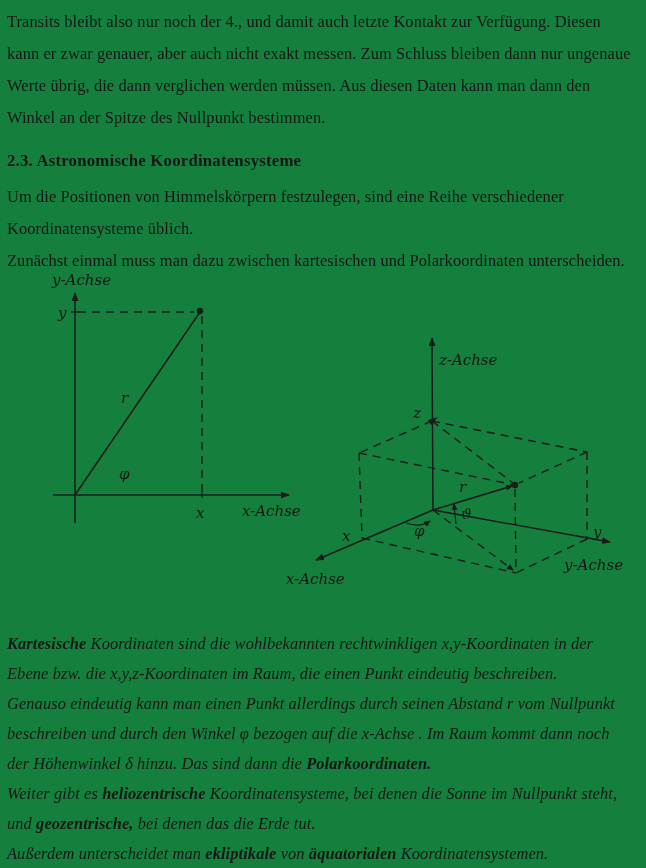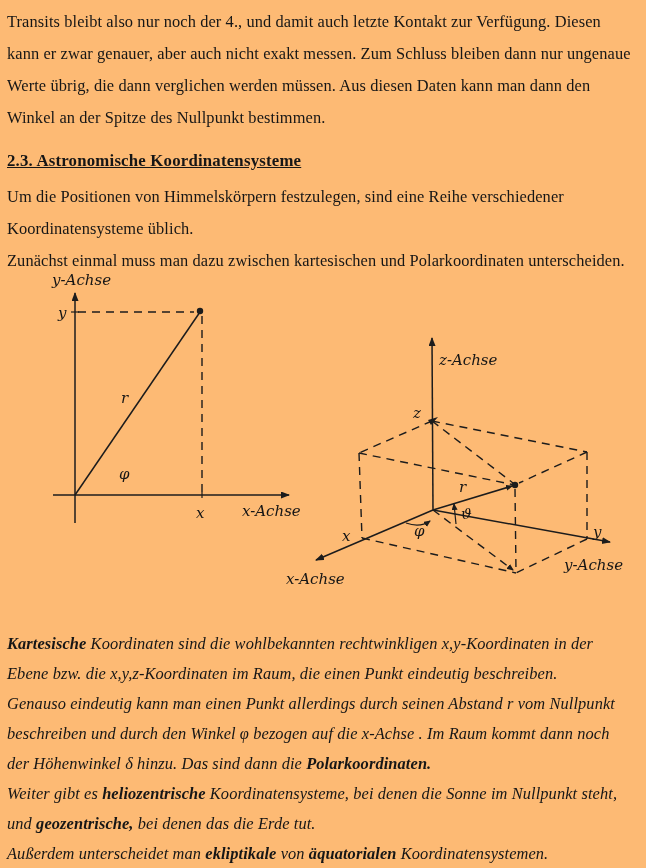--- a/index.html
+++ b/index.html
@@ -1,20 +1,20 @@
 <!DOCTYPE html>
 <html><head>
 <meta charset="utf-8">
 <style>
   html, body { margin: 0; padding: 0; background: #ffffff; }
   .page {
     position: relative;
     width: 646px;
     height: 868px;
-    background: #fdba74;
+    background: #15803d;
     font-family: "Liberation Serif", serif;
     color: #161616;
     overflow: hidden;
   }
   .tblock { position: absolute; left: 7px; right: 2px; }
   .tline {
     font-size: 16.4px;
     line-height: 32px;
     white-space: pre-wrap;
     letter-spacing: 0.1px;
@@ -45,21 +45,21 @@
 
 <div class="page">
 
   <div class="tblock" style="top:6px;">
     <div class="tline">Transits bleibt also nur noch der 4., und damit auch letzte Kontakt zur Verfügung. Diesen</div>
     <div class="tline">kann er zwar genauer, aber auch nicht exakt messen. Zum Schluss bleiben dann nur ungenaue</div>
     <div class="tline">Werte übrig, die dann verglichen werden müssen. Aus diesen Daten kann man dann den</div>
     <div class="tline">Winkel an der Spitze des Nullpunkt bestimmen.</div>
   </div>
 
-  <div class="heading" style="top:151px;text-decoration:underline;">2.3. Astronomische Koordinatensysteme</div>
+  <div class="heading" style="top:151px;">2.3. Astronomische Koordinatensysteme</div>
 
   <div class="tblock" style="top:181px;font-family:Liberation Serif, serif;">
     <div class="tline">Um die Positionen von Himmelskörpern festzulegen, sind eine Reihe verschiedener</div>
     <div class="tline">Koordinatensysteme üblich.</div>
     <div class="tline">Zunächst einmal muss man dazu zwischen kartesischen und Polarkoordinaten unterscheiden.</div>
   </div>
 
   <svg width="270" height="266" style="left:40px; top:266px;" viewBox="0 0 270 266">
     <defs>
       <marker id="ah2d" markerWidth="11" markerHeight="9" refX="8" refY="3.5" orient="auto" markerUnits="userSpaceOnUse">

